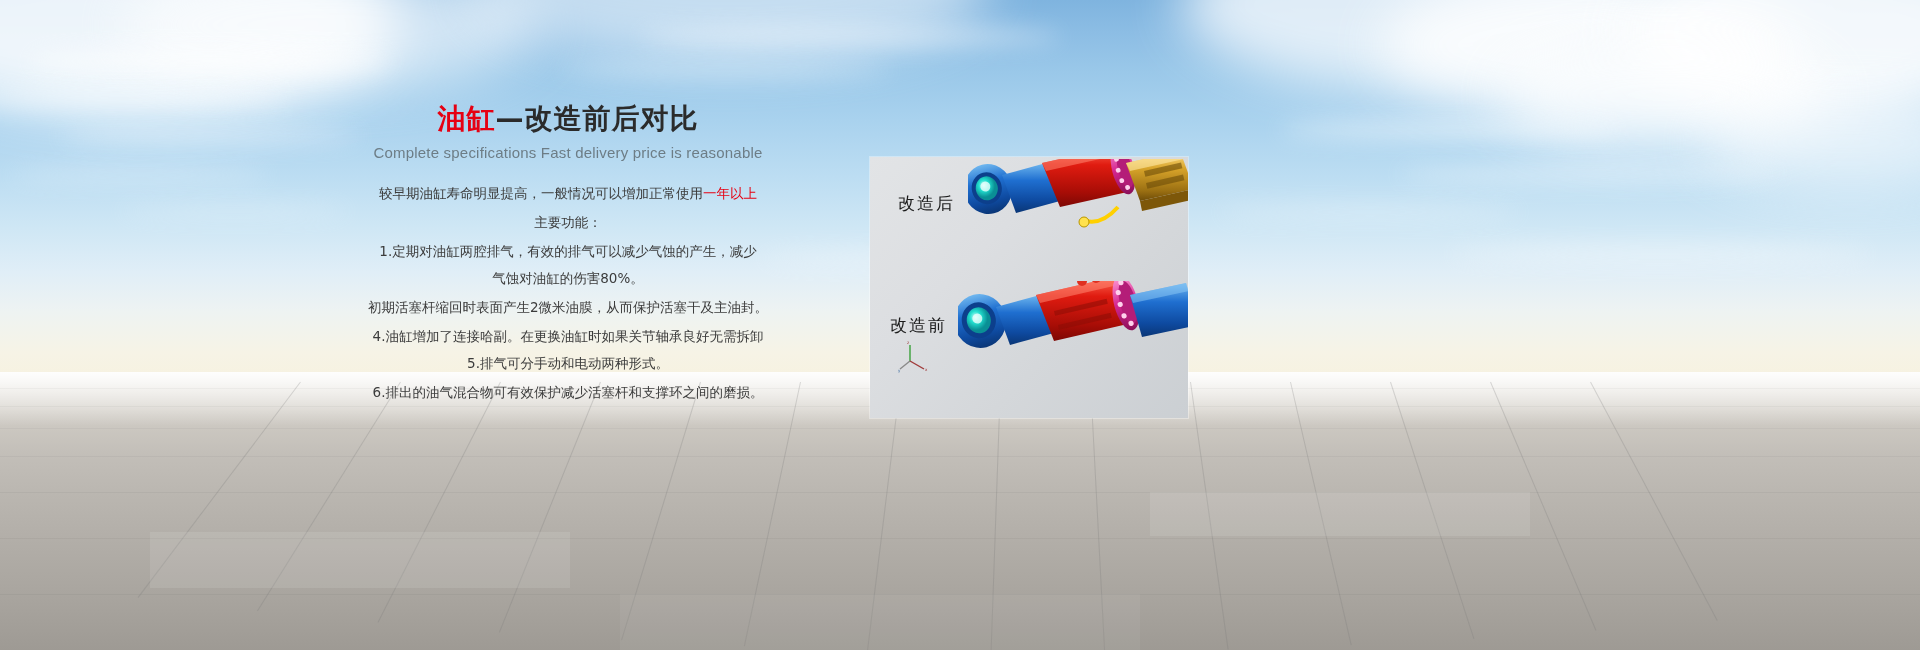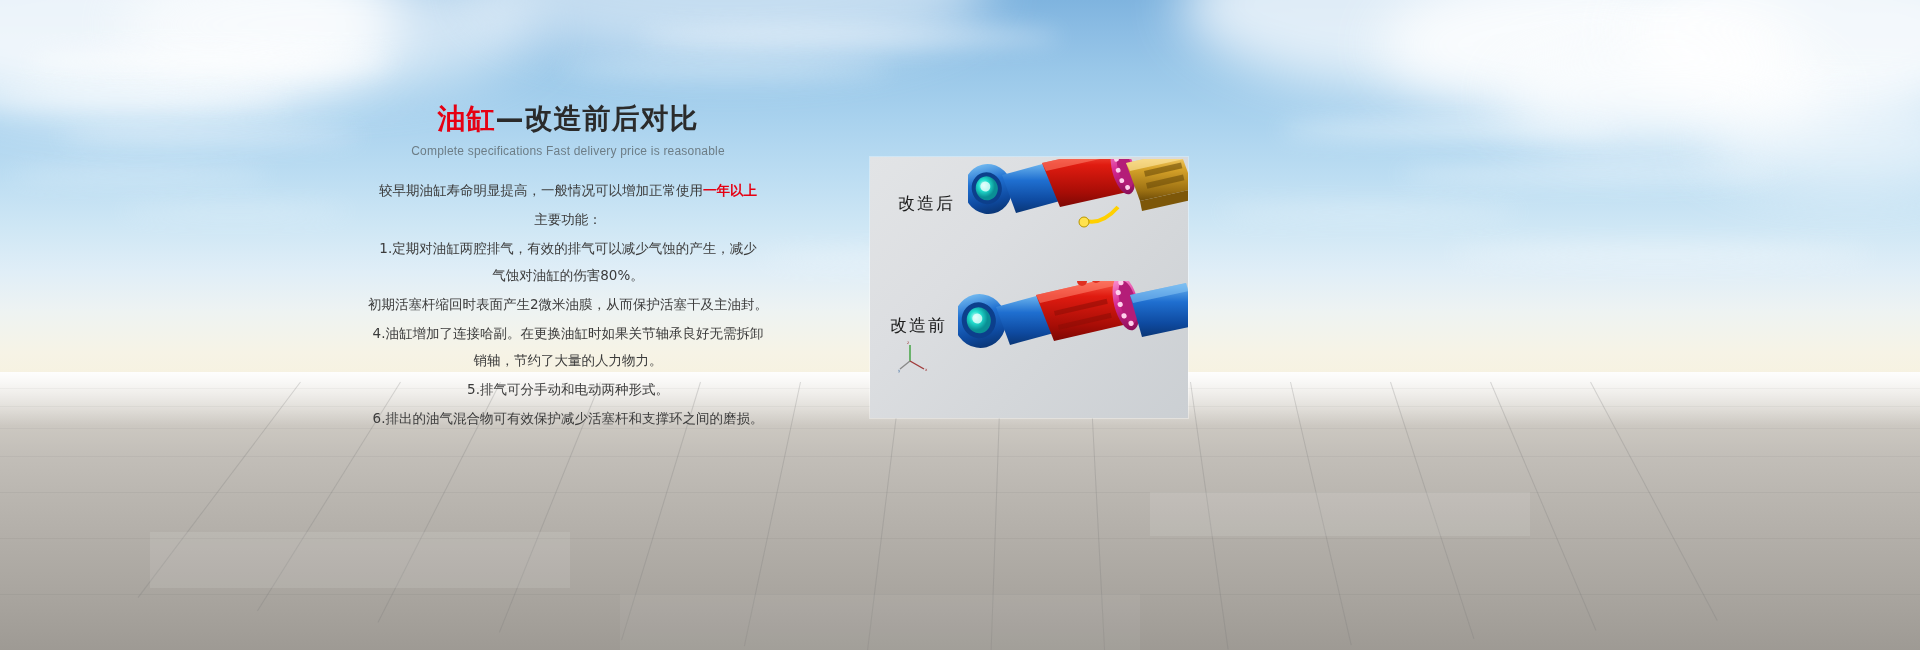--- a/index.html
+++ b/index.html
@@ -56,31 +56,31 @@
 
   
   .textblock{position:absolute;left:308px;top:104px;width:520px;text-align:center;}
   .title{
     font-size:28px;font-weight:bold;letter-spacing:1px;line-height:1.1;
     color:#2b2b2b;white-space:nowrap;
     font-family:"DejaVu Sans","Liberation Sans",sans-serif;
   }
   .title .hl{color:#e60012;}
   .subtitle{
-    margin-top:9px;font-size:12px;color:#6d7d86;letter-spacing:.2px;
+    margin-top:9px;font-size:15px;color:#6d7d86;letter-spacing:.2px;
     white-space:nowrap;
   }
   .body{margin-top:22px;}
   .body p{
     margin:0 0 9px 0;font-size:13.5px;line-height:20px;color:#3b3b3b;
     white-space:nowrap;
     font-family:"DejaVu Sans","Liberation Sans",sans-serif;
   }
   .body p.tight{margin-bottom:7px;}
-  .body .red{color:#e60012;font-weight:bold;}
+  .body .red{color:#e60012;}
 
   
   .panel{
     position:absolute;left:870px;top:157px;width:318px;height:261px;
     background:linear-gradient(135deg,#e2e4e6 0%,#dcdee1 35%,#d4d7da 65%,#cbcfd3 100%);
     box-shadow:0 0 0 1px rgba(255,255,255,.35);
     overflow:hidden;
   }
   .panel .plabel{
     position:absolute;font-size:17px;color:#1a1a1a;letter-spacing:2px;
@@ -162,21 +162,20 @@
 
     <div class="body">
       <p>
         <span>较早期油缸寿命明显提高，一般情况可以增加正常使用</span><span class="red">一年以上</span>
       </p>
       <p><span>主要功能：</span></p>
       <p class="tight"><span>1.定期对油缸两腔排气，有效的排气可以减少气蚀的产生，减少</span></p>
       <p><span>气蚀对油缸的伤害80%。</span></p>
       <p><span>初期活塞杆缩回时表面产生2微米油膜，从而保护活塞干及主油封。</span></p>
       <p class="tight"><span>4.油缸增加了连接哈副。在更换油缸时如果关节轴承良好无需拆卸</span></p>
-      <p><span>销轴，节约了大量的人力物力。</span></p>
       <p><span>5.排气可分手动和电动两种形式。</span></p>
       <p><span>6.排出的油气混合物可有效保护减少活塞杆和支撑环之间的磨损。</span></p>
     </div>
   </div>
 
   <div class="panel">
 
     <div class="plabel after">改造后</div>
     <div class="plabel before">改造前</div>
 

